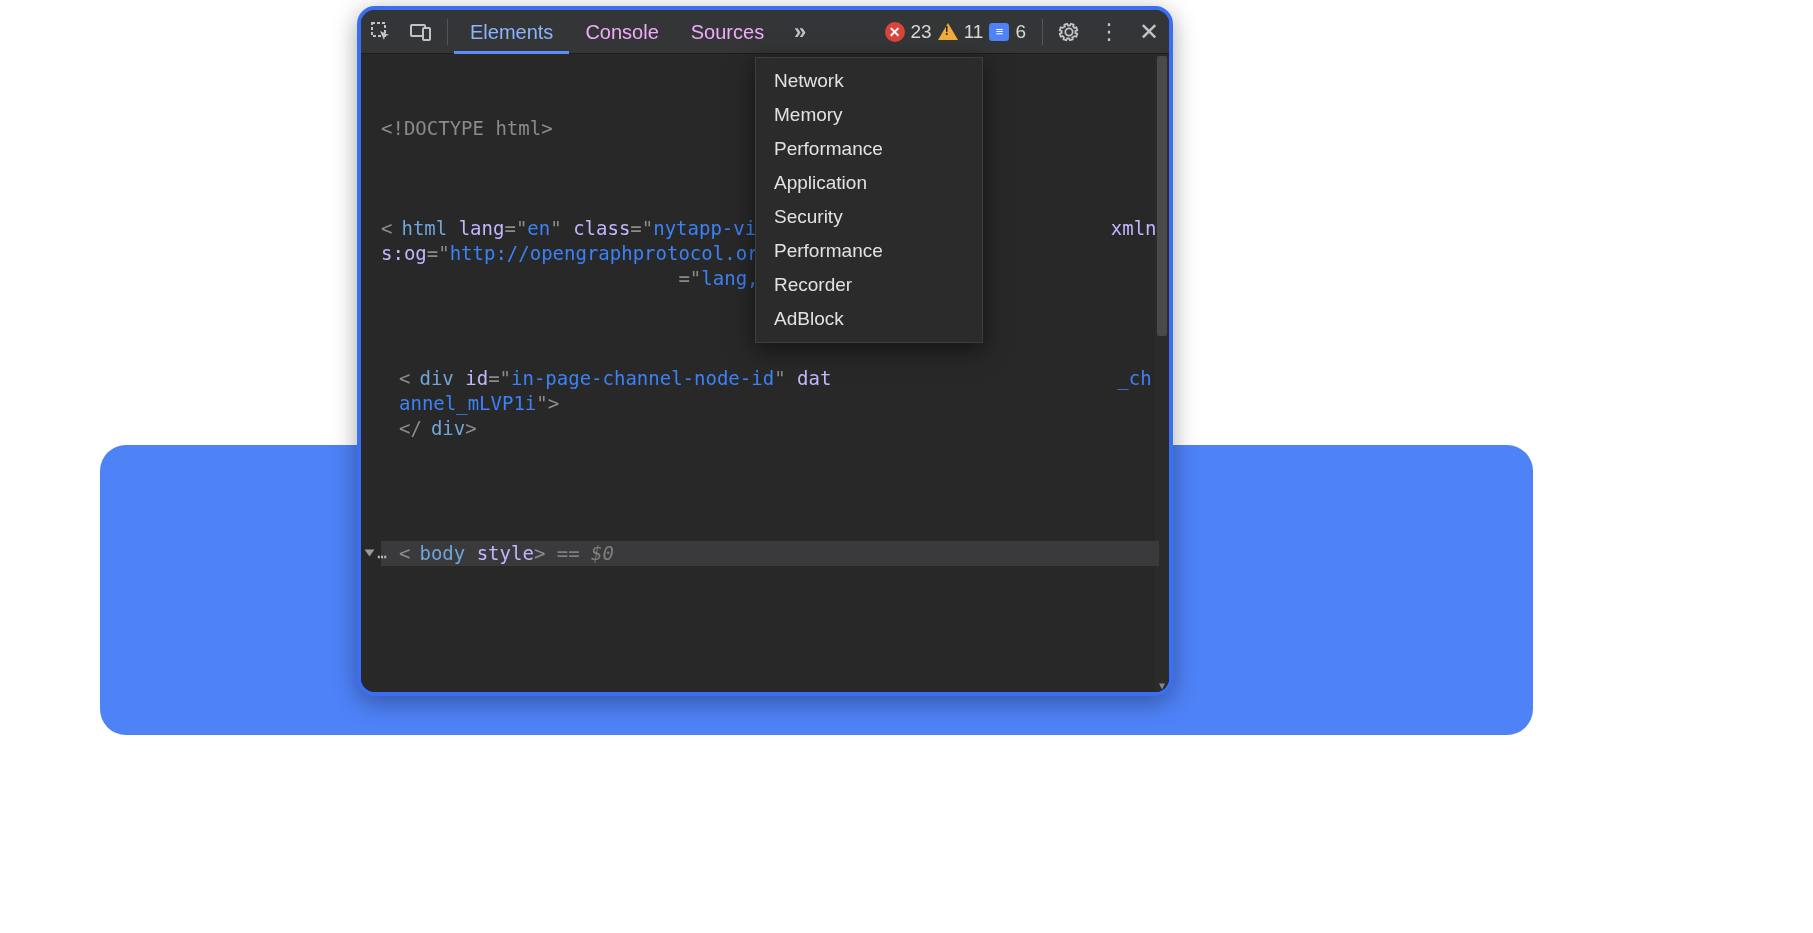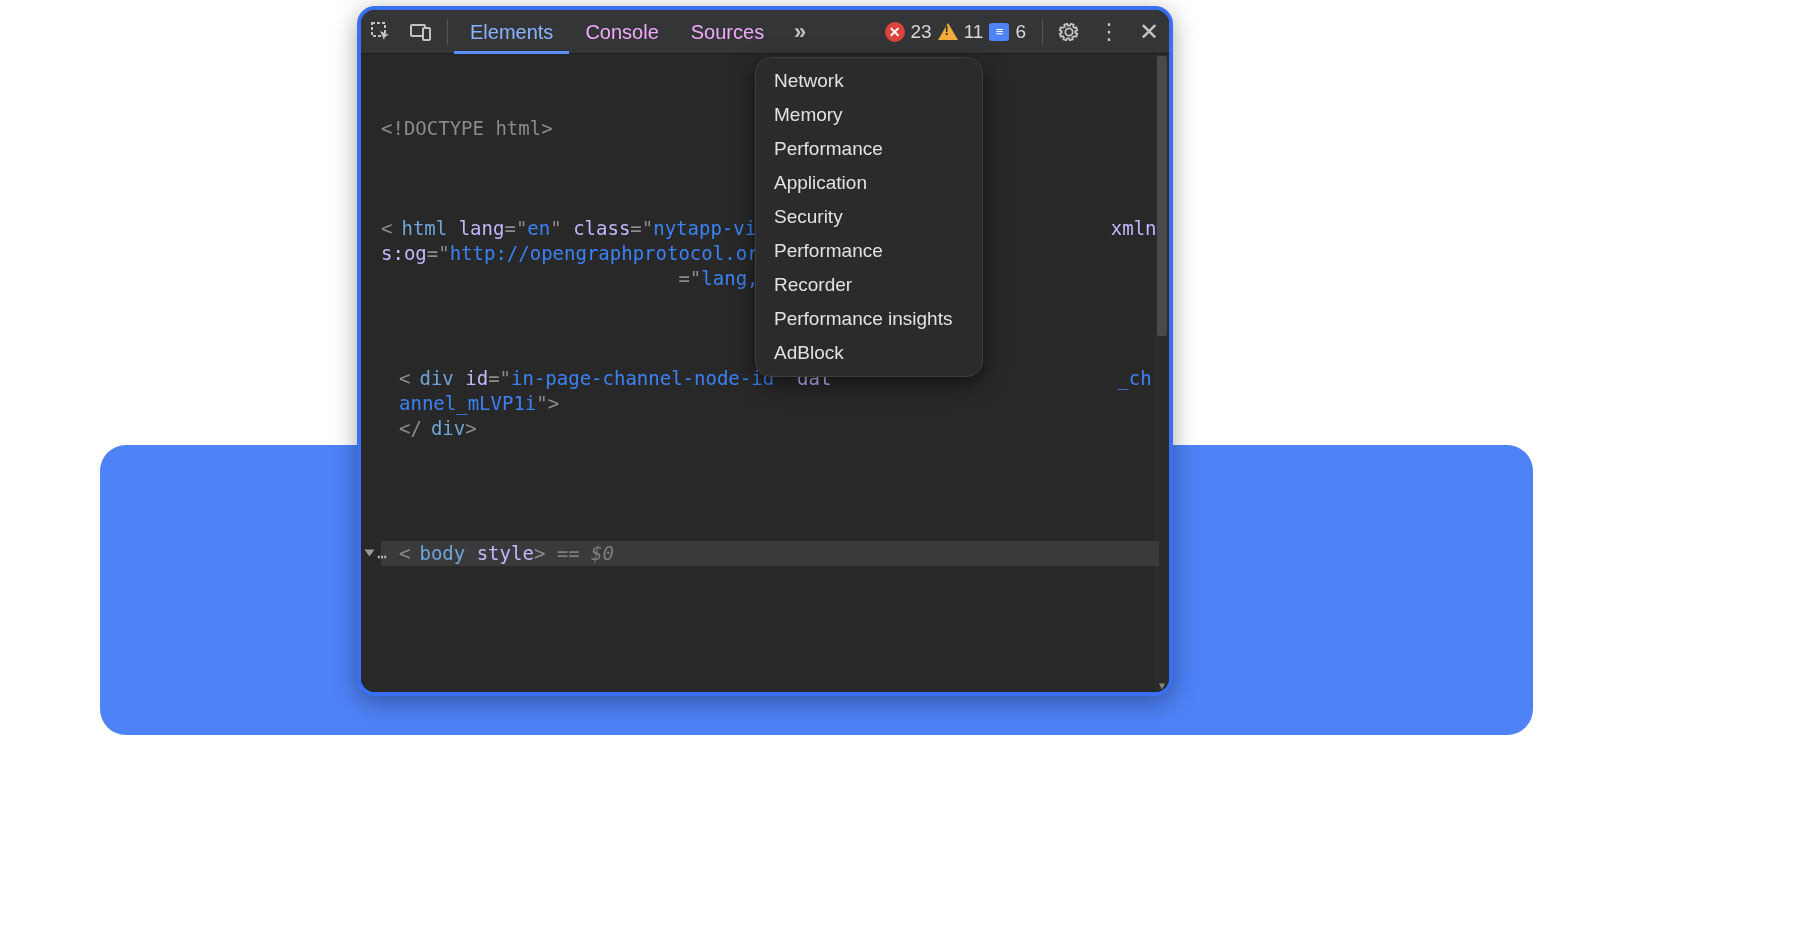--- a/index.html
+++ b/index.html
@@ -110,21 +110,21 @@
   .thumb { position: absolute; left: 2px; right: 2px; top: 2px; height: 280px; background: #4a4a4a; border-radius: 2px; }
   .sb-arrow { position: absolute; left: 0; right: 0; height: 14px; display:flex; align-items:center; justify-content:center; color:#888; font-size:10px; }
   .sb-top { top: 0; } .sb-bot { bottom: 0; }
   
   .menu {
     position: absolute;
     top: 47px; left: 394px;
     width: 228px;
     background: #2b2b2b;
     border: 1px solid #3e3e3e;
-    border-radius: 16px;
+    border-radius: 0;
     box-shadow: 0 6px 22px rgba(0,0,0,.55);
     z-index: 10;
     padding: 6px 0;
   }
   .menu-item {
     padding: 6px 18px;
     font-size: 19px;
     color: #e2e2e2;
     cursor: pointer;
   }
@@ -215,17 +215,16 @@
   </div>
 
   <div class="menu">
     <div class="menu-item">Network</div>
     <div class="menu-item">Memory</div>
     <div class="menu-item">Performance</div>
     <div class="menu-item">Application</div>
     <div class="menu-item">Security</div>
     <div class="menu-item">Performance</div>
     <div class="menu-item">Recorder</div>
-    <div class="menu-item">Performance insights</div>
     <div class="menu-item">AdBlock</div>
   </div>
 
 </div>
 
 </body></html>

